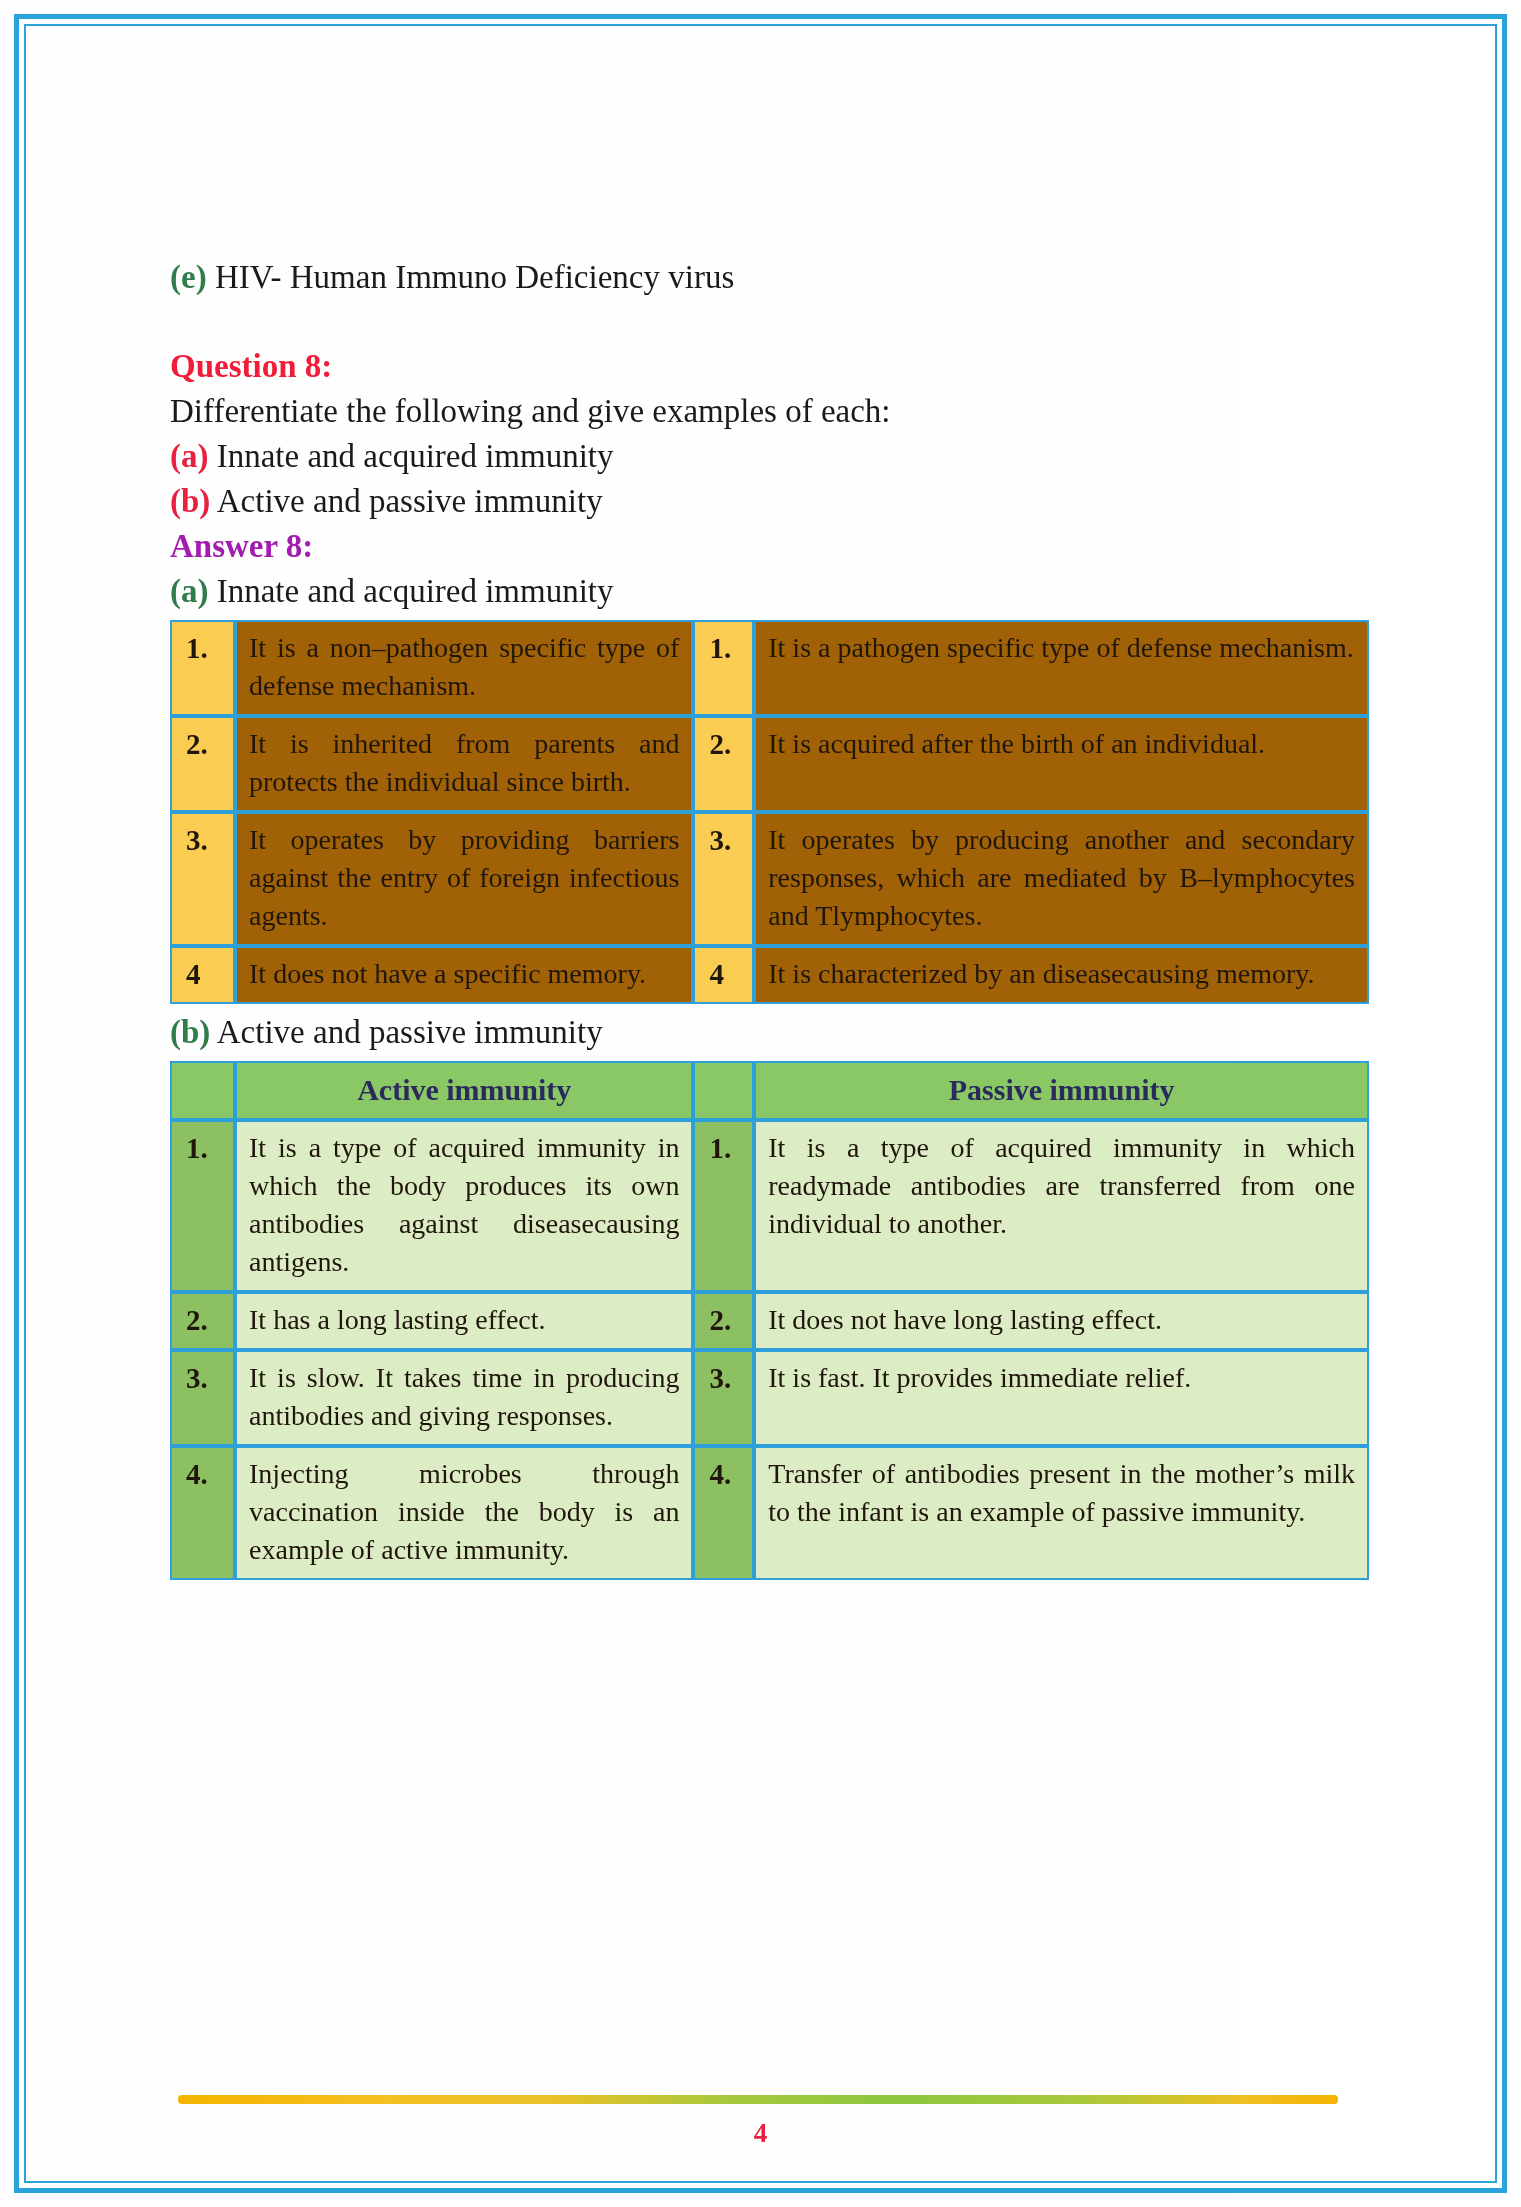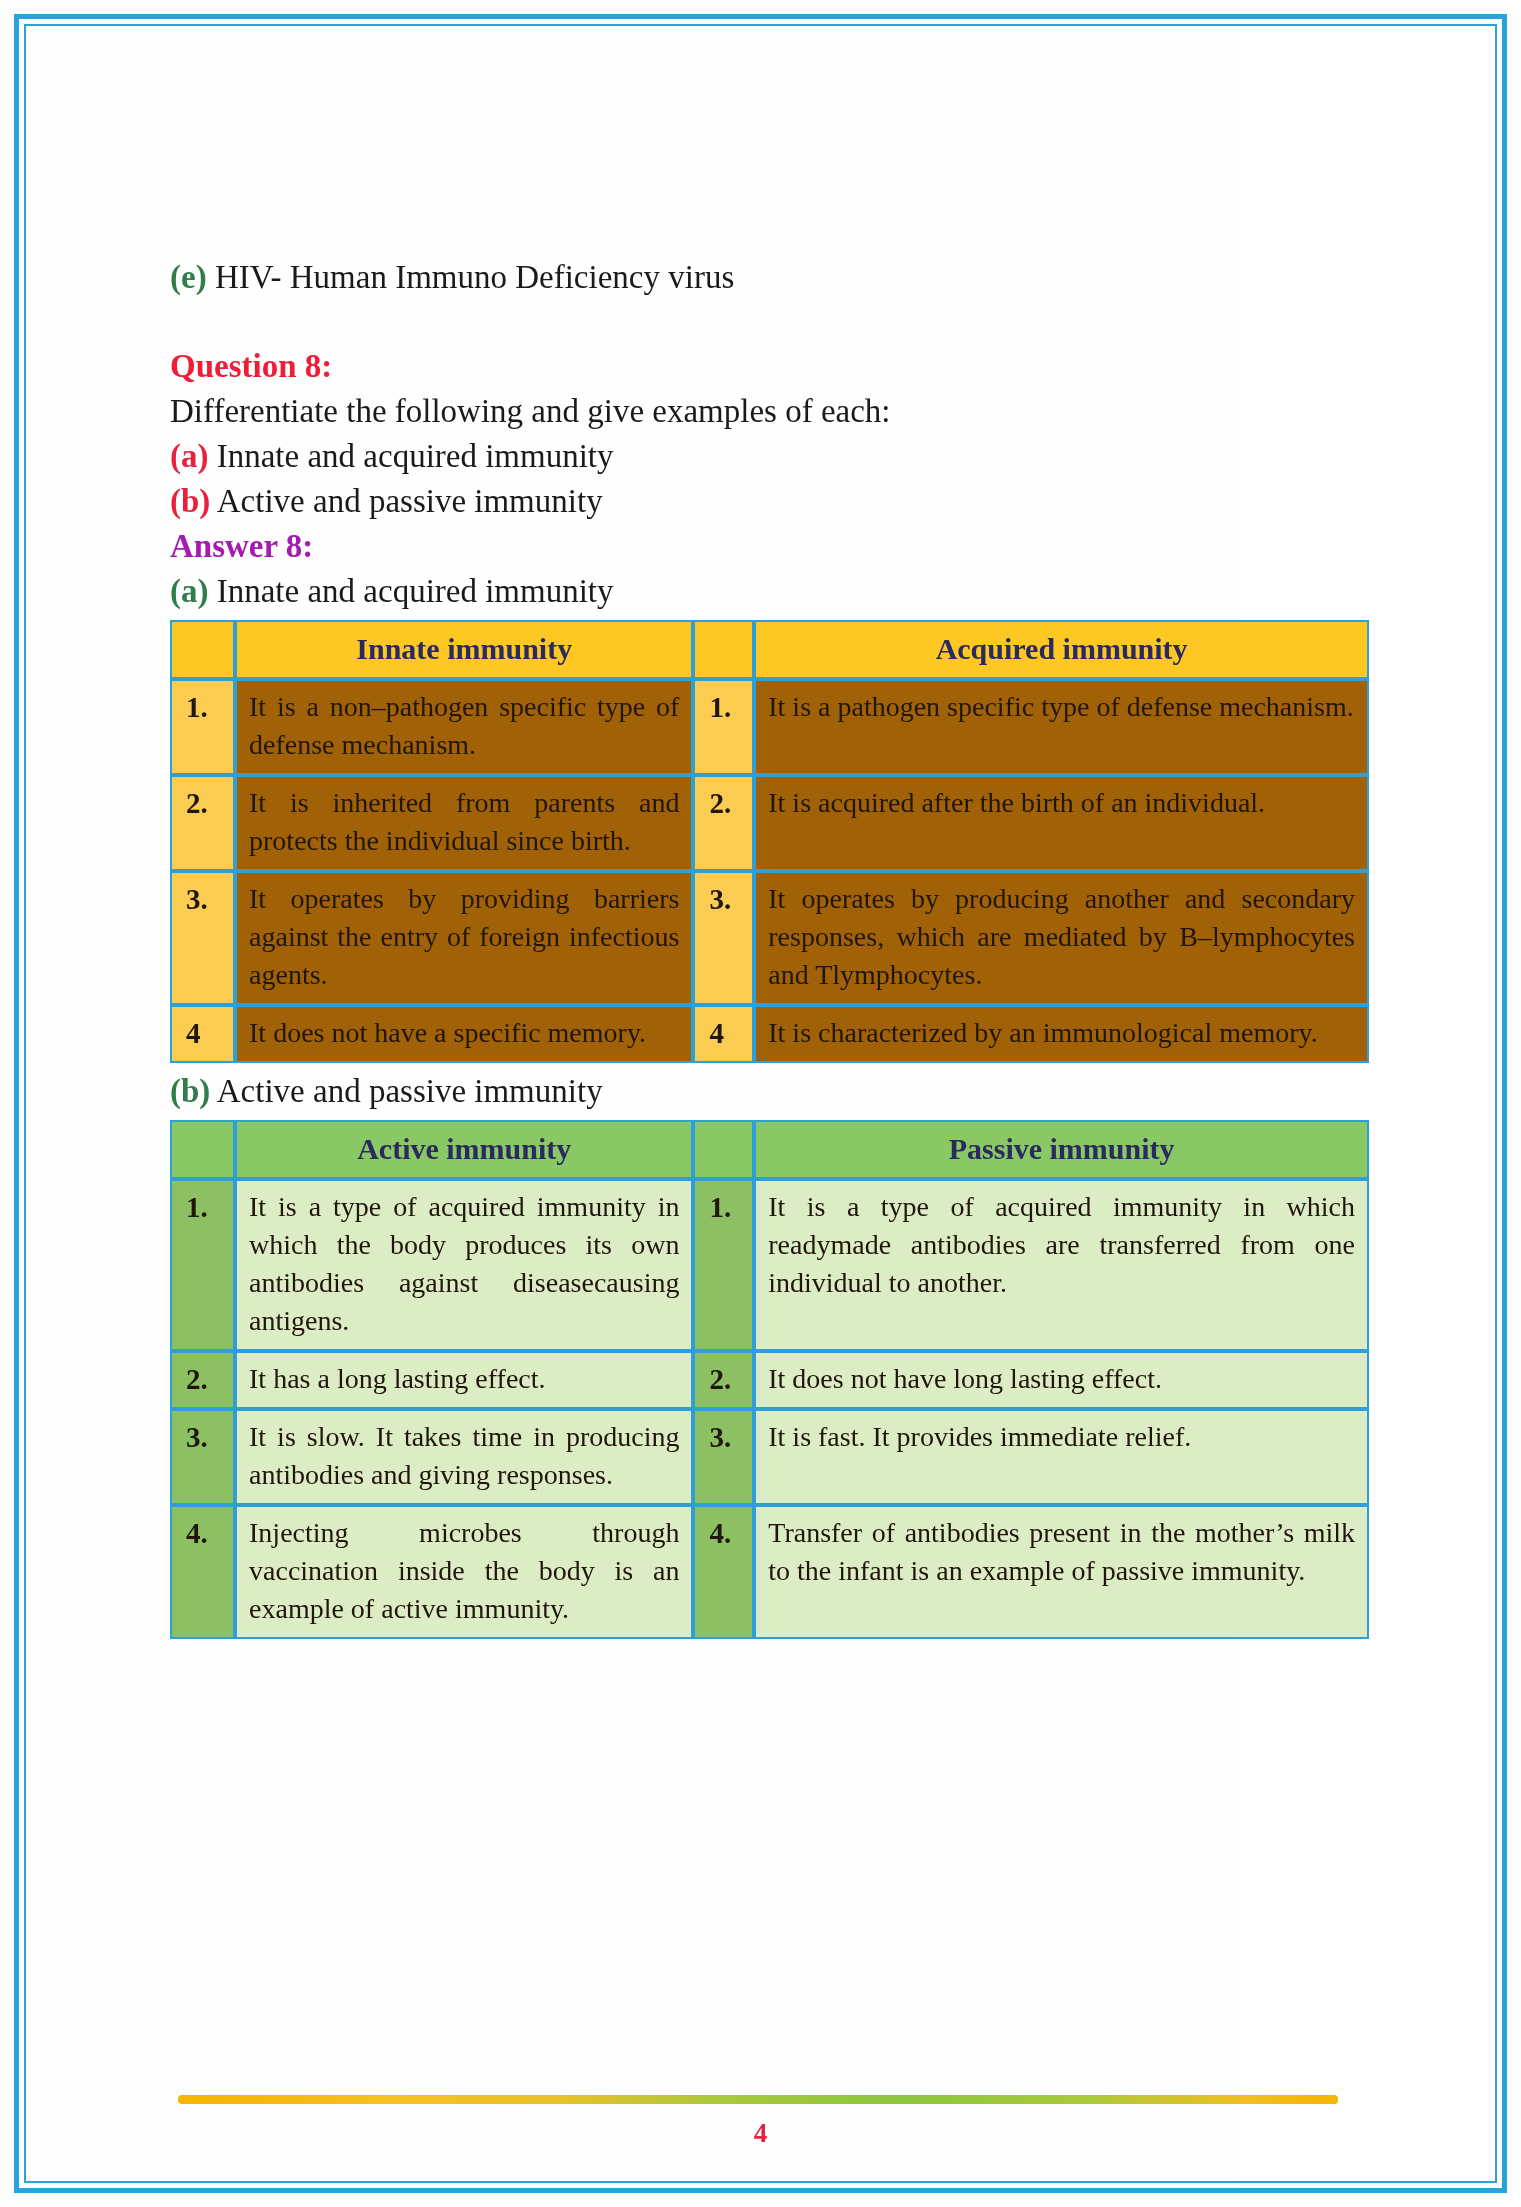--- a/index.html
+++ b/index.html
@@ -190,26 +190,20 @@
 
     <table class="cmp t-amber">
       <colgroup>
         <col class="c-num">
           <col class="c-txt">
           <col class="c-num2">
           <col class="c-txt2">
       </colgroup>
       <tbody>
         <tr>
-          <td class="hdr blank"></td>
-          <td class="hdr">Innate immunity</td>
-          <td class="hdr blank"></td>
-          <td class="hdr">Acquired immunity</td>
-        </tr>
-        <tr>
           <td class="num">1.</td>
           <td>It is a non–pathogen specific type of defense mechanism.</td>
           <td class="num">1.</td>
           <td>It is a pathogen specific type of defense mechanism.</td>
         </tr>
         <tr>
           <td class="num">2.</td>
           <td>It is inherited from parents and protects the individual since birth.</td>
           <td class="num">2.</td>
           <td>It is acquired after the birth of an individual.</td>
@@ -217,21 +211,21 @@
         <tr>
           <td class="num">3.</td>
           <td>It operates by providing barriers against the entry of foreign infectious agents.</td>
           <td class="num">3.</td>
           <td>It operates by producing another and secondary responses, which are mediated by B–lymphocytes and Tlymphocytes.</td>
         </tr>
         <tr>
           <td class="num">4</td>
           <td>It does not have a specific memory.</td>
           <td class="num">4</td>
-          <td>It is characterized by an immunological memory.</td>
+          <td>It is characterized by an diseasecausing memory.</td>
         </tr>
       </tbody>
     </table>
 
     <div class="gap-sm"></div>
 
     <div class="line">
       <span class="lbl-green">(b)</span>
       <span>Active and passive immunity</span>
     </div>

